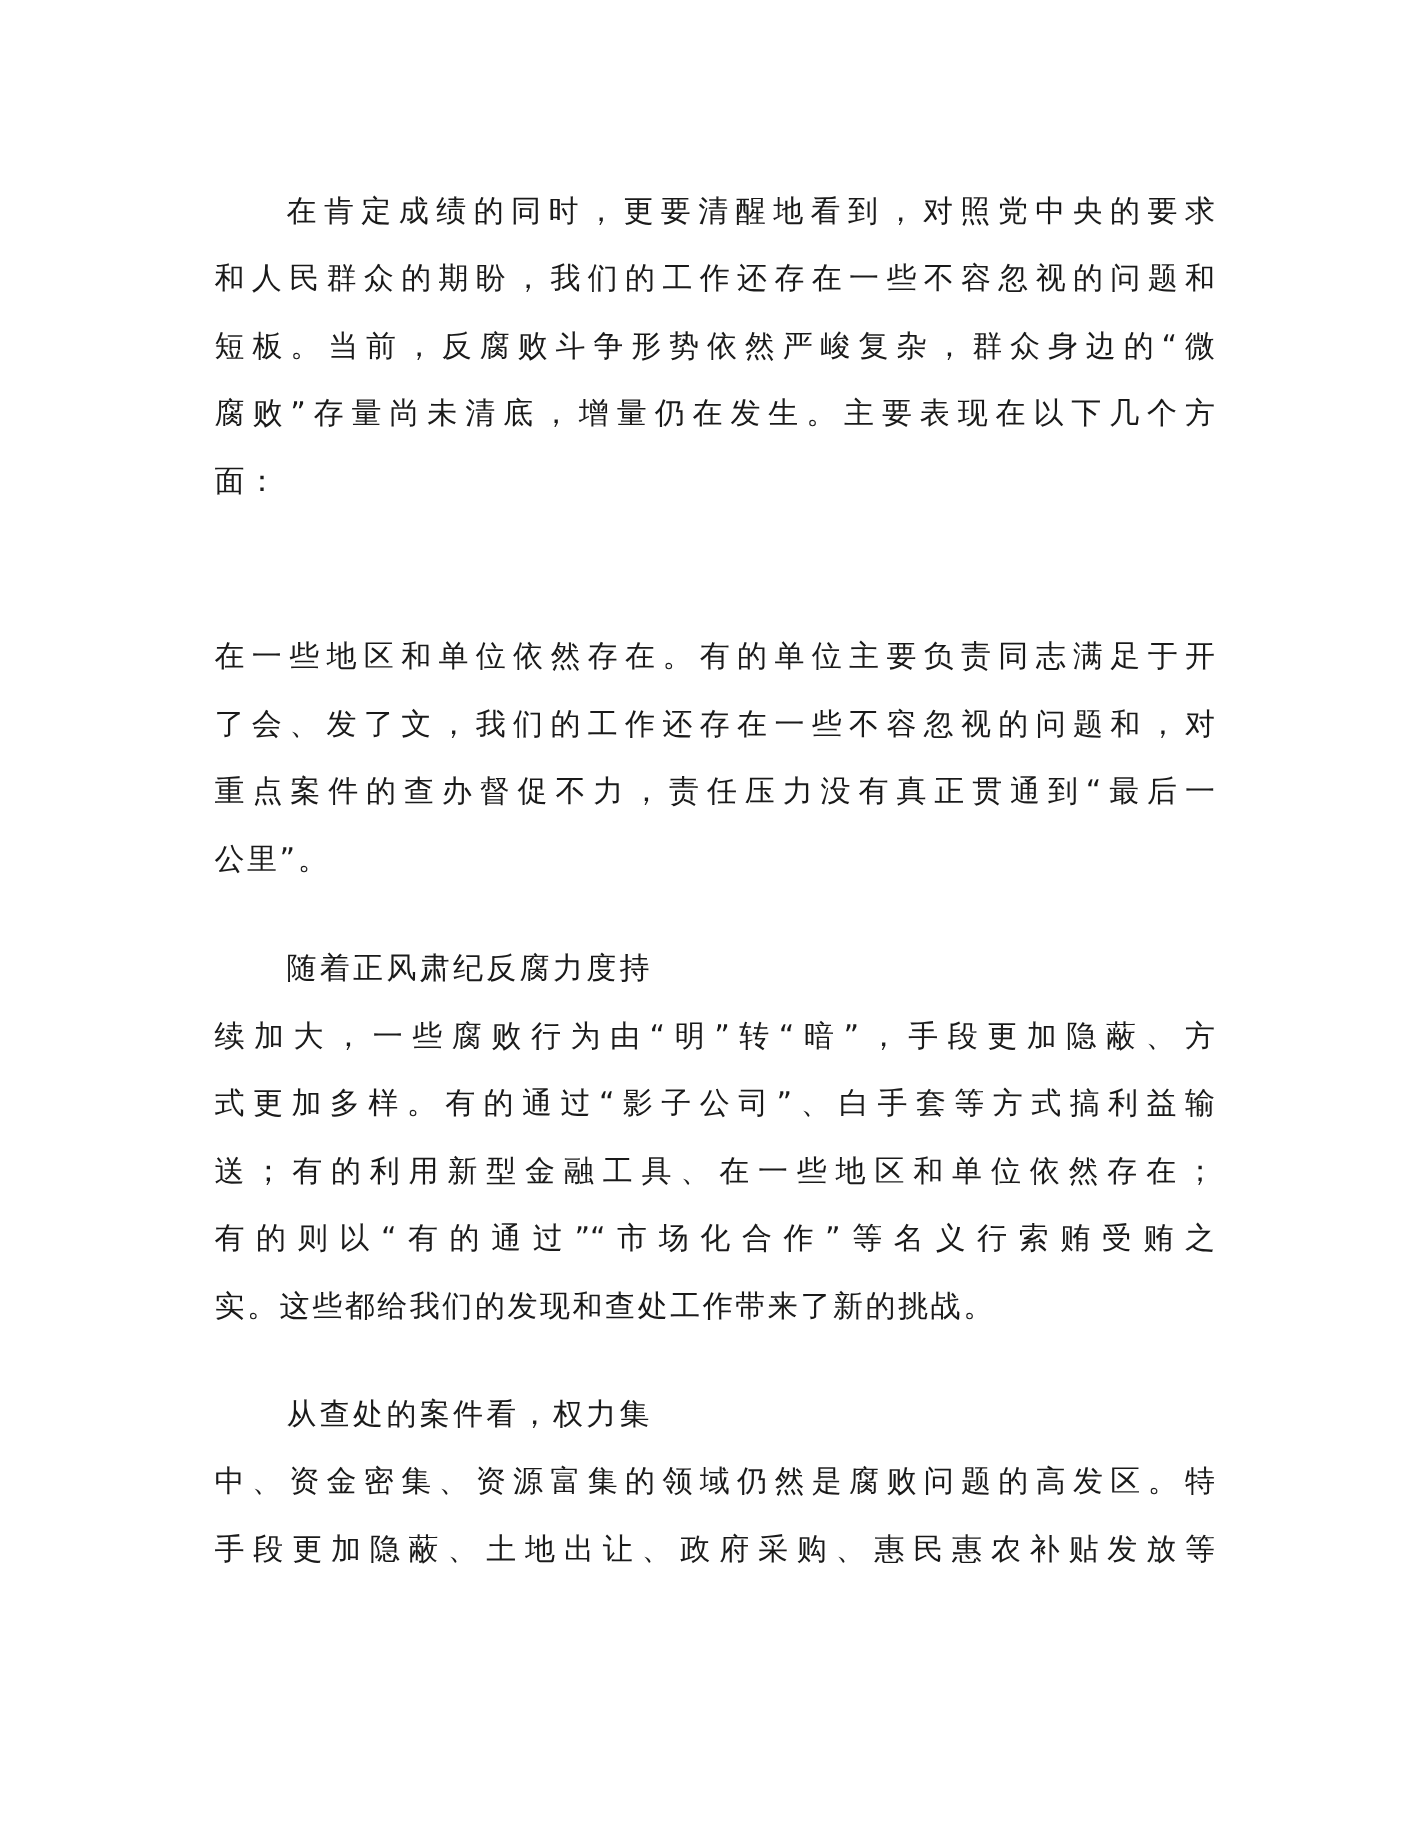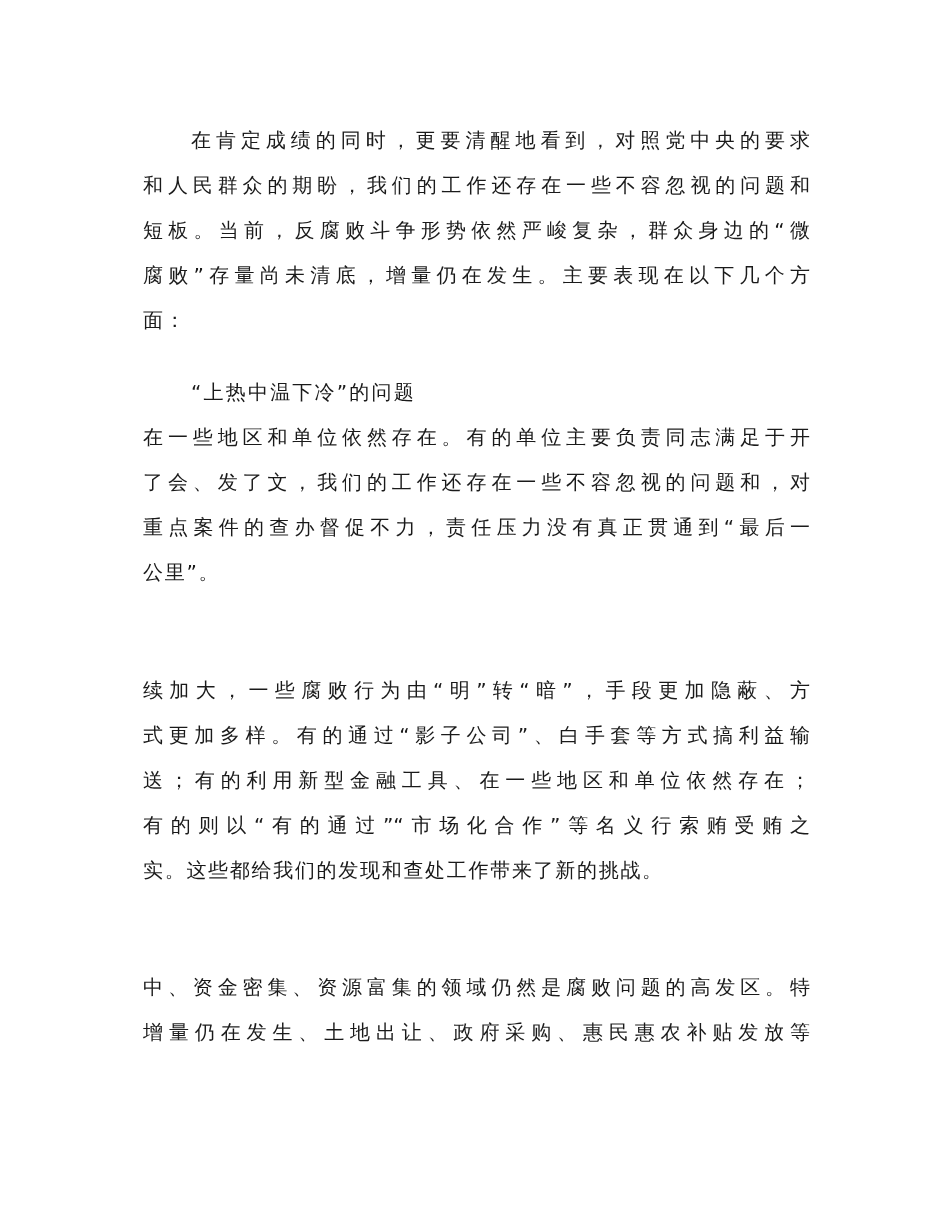--- a/index.html
+++ b/index.html
@@ -21,37 +21,38 @@
   <div>
     <div class="line first justify" style="top:0px">在肯定成绩的同时，更要清醒地看到，对照党中央的要求</div>
     <div class="line justify" style="top:45px">和人民群众的期盼，我们的工作还存在一些不容忽视的问题和</div>
     <div class="line justify" style="top:90px">短板。当前，反腐败斗争形势依然严峻复杂，群众身边的“微</div>
     <div class="line justify" style="top:135px">腐败”存量尚未清底，增量仍在发生。主要表现在以下几个方</div>
     <div class="line" style="top:180px">面：</div>
   </div>
 
   <div>
     <div class="line first" style="top:252px; width:619px; display:flex; justify-content:space-between; letter-spacing:0;">
-      <span style="letter-spacing:2.2px;">“上热中温下冷”的问题</span>
     </div>
     <div class="line justify" style="top:297px">在一些地区和单位依然存在。有的单位主要负责同志满足于开</div>
     <div class="line justify" style="top:342px">了会、发了文，我们的工作还存在一些不容忽视的问题和，对</div>
     <div class="line justify" style="top:387px">重点案件的查办督促不力，责任压力没有真正贯通到“最后一</div>
     <div class="line" style="top:432px">公里”。</div>
   </div>
 
   <div>
     <div class="line first" style="top:505px; width:619px; display:flex; justify-content:space-between; letter-spacing:0;">
+      <span style="letter-spacing:2.2px;">随着正风肃纪反腐力度持</span>
     </div>
     <div class="line justify" style="top:550px">续加大，一些腐败行为由“明”转“暗”，手段更加隐蔽、方</div>
     <div class="line justify" style="top:595px">式更加多样。有的通过“影子公司”、白手套等方式搞利益输</div>
     <div class="line justify" style="top:640px">送；有的利用新型金融工具、在一些地区和单位依然存在；</div>
     <div class="line justify" style="top:685px">有的则以“有的通过”“市场化合作”等名义行索贿受贿之</div>
     <div class="line" style="top:730px">实。这些都给我们的发现和查处工作带来了新的挑战。</div>
   </div>
 
   <div>
     <div class="line first" style="top:802px; width:619px; display:flex; justify-content:space-between; letter-spacing:0;">
+      <span style="letter-spacing:2.2px;">从查处的案件看，权力集</span>
     </div>
     <div class="line justify" style="top:847px">中、资金密集、资源富集的领域仍然是腐败问题的高发区。特</div>
-    <div class="line justify" style="top:892px">增量仍在发生、土地出让、政府采购、惠民惠农补贴发放等</div>
+    <div class="line justify" style="top:892px">手段更加隐蔽、土地出让、政府采购、惠民惠农补贴发放等</div>
   </div>
 </div>
 
 </body></html>

